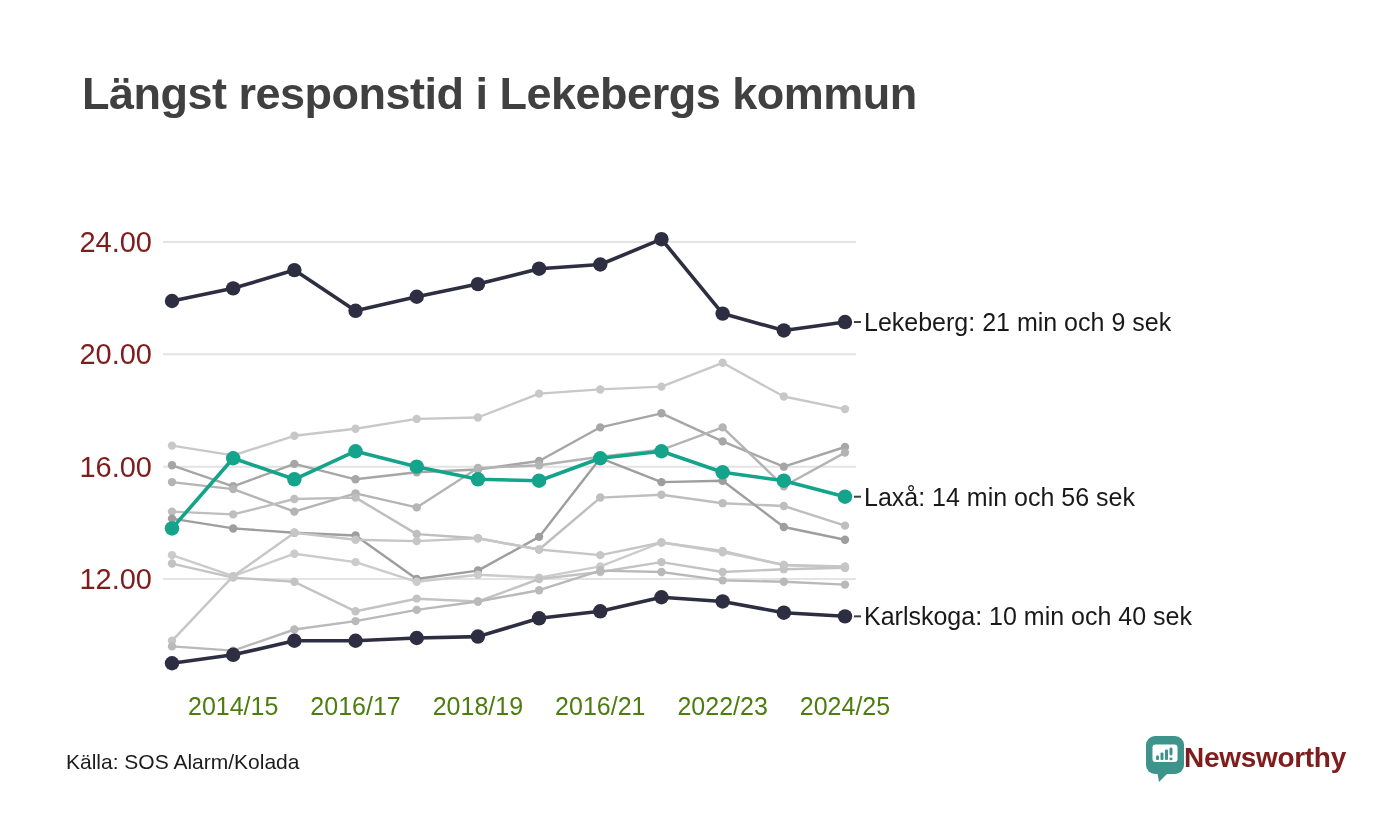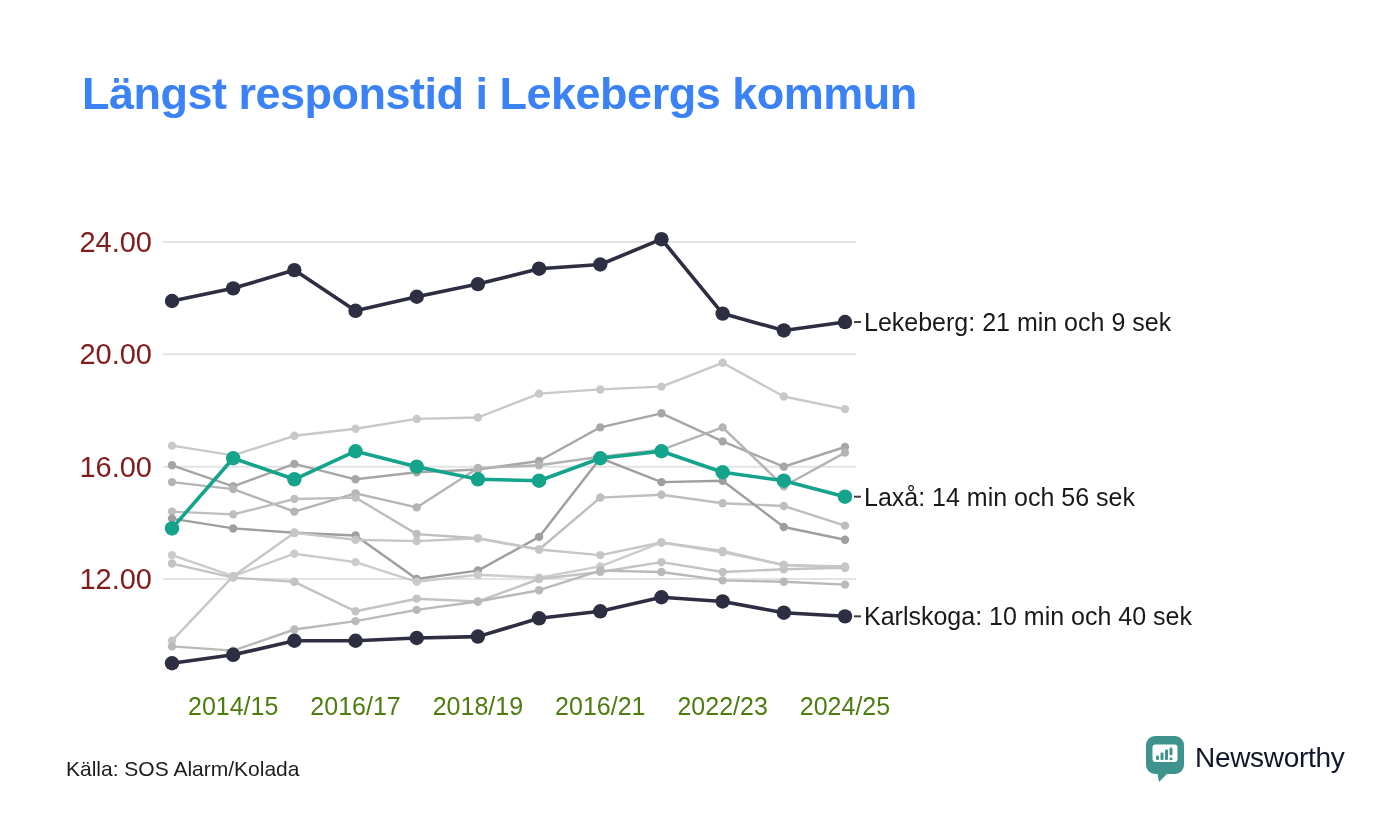--- a/index.html
+++ b/index.html
@@ -1,30 +1,30 @@
 <!DOCTYPE html>
 <html><head>
 <meta charset="utf-8">
 <style>
   html,body{margin:0;padding:0;background:#ffffff;}
   .page{position:relative;width:1400px;height:840px;background:#ffffff;overflow:hidden;
         font-family:"Liberation Sans","DejaVu Sans",sans-serif;color:#1a1a1a;}
   .page-title{position:absolute;left:82px;top:68px;font-size:45px;font-weight:700;
-              letter-spacing:-0.5px;color:#3b82f6;margin:0;}
+              letter-spacing:-0.5px;color:#404040;margin:0;}
   .page-subtitle{position:absolute;left:84px;top:154px;font-size:28px;font-weight:400;color:#1f1f1f;}
   #chart{position:absolute;left:0;top:0;z-index:1;}
   .y-tick{position:absolute;left:52px;width:100px;height:32px;line-height:32px;
           text-align:right;font-size:29px;color:#7f1d1d;z-index:2;}
   .x-tick{position:absolute;top:690px;width:150px;height:32px;line-height:32px;
           text-align:center;font-size:25px;color:#4d7c0f;z-index:2;}
   .series-label{position:absolute;left:864px;height:34px;line-height:34px;
           font-size:25px;color:#191919;z-index:2;white-space:nowrap;text-align:right;}
-  .source{position:absolute;left:66px;top:750px;font-size:21px;color:#1c1c1c;z-index:2;margin-top:7px;}
+  .source{position:absolute;left:66px;top:750px;font-size:21px;color:#1c1c1c;z-index:2;}
   .brand{position:absolute;left:1146px;top:736px;display:flex;align-items:flex-start;z-index:2;}
-  .brand-word{font-size:28px;font-weight:400;color:#0f172a;margin-left:11px;margin-top:6px;letter-spacing:-0.3px;}
+  .brand-word{font-size:28px;font-weight:700;color:#7f1d1d;margin-top:6px;letter-spacing:-0.3px;}
 </style>
 </head>
 <body>
 
 <div class="page">
 
   <h1 class="page-title">Längst responstid i Lekebergs kommun</h1>
 
   <svg id="chart" width="1400" height="840">
       <line x1="163" y1="242" x2="856" y2="242" stroke="#e3e3e3" stroke-width="2"></line>

